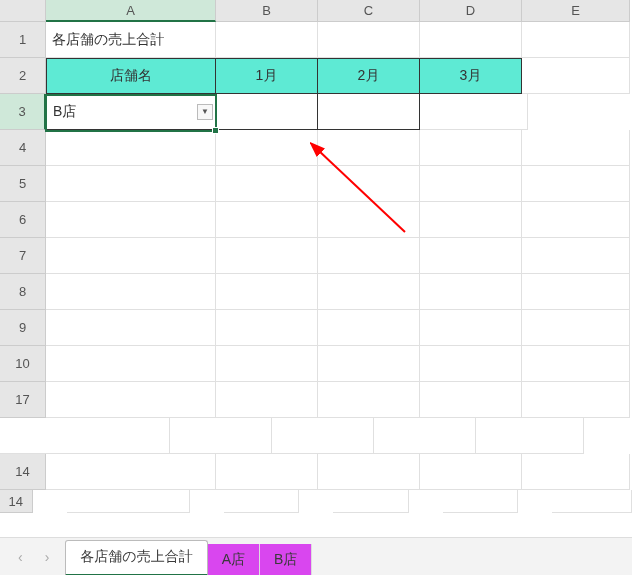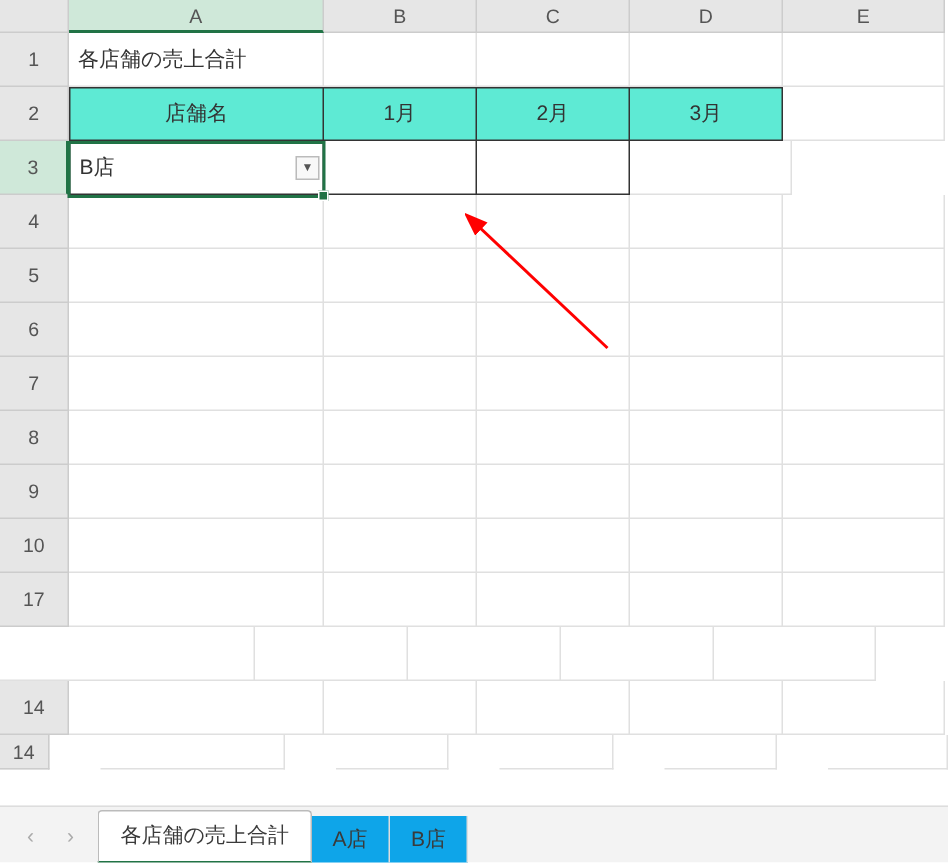--- a/index.html
+++ b/index.html
@@ -137,21 +137,21 @@
       font-size: 14px;
       padding: 0 16px 0 8px;
     }
     .tab {
       height: 32px;
       padding: 0 14px;
       display: flex;
       align-items: center;
       font-size: 14px;
       color: #3a3a3a;
-      background: #0ea5e9;
+      background: #d946ef;
       border-right: 1px solid #ddd;
       margin-top: 6px;
     }
     .tab.active {
       background: #fff;
       border: 1px solid #bbb;
       border-bottom: 2px solid #217346;
       border-radius: 3px 3px 0 0;
       margin-top: 2px;
       height: 36px;

